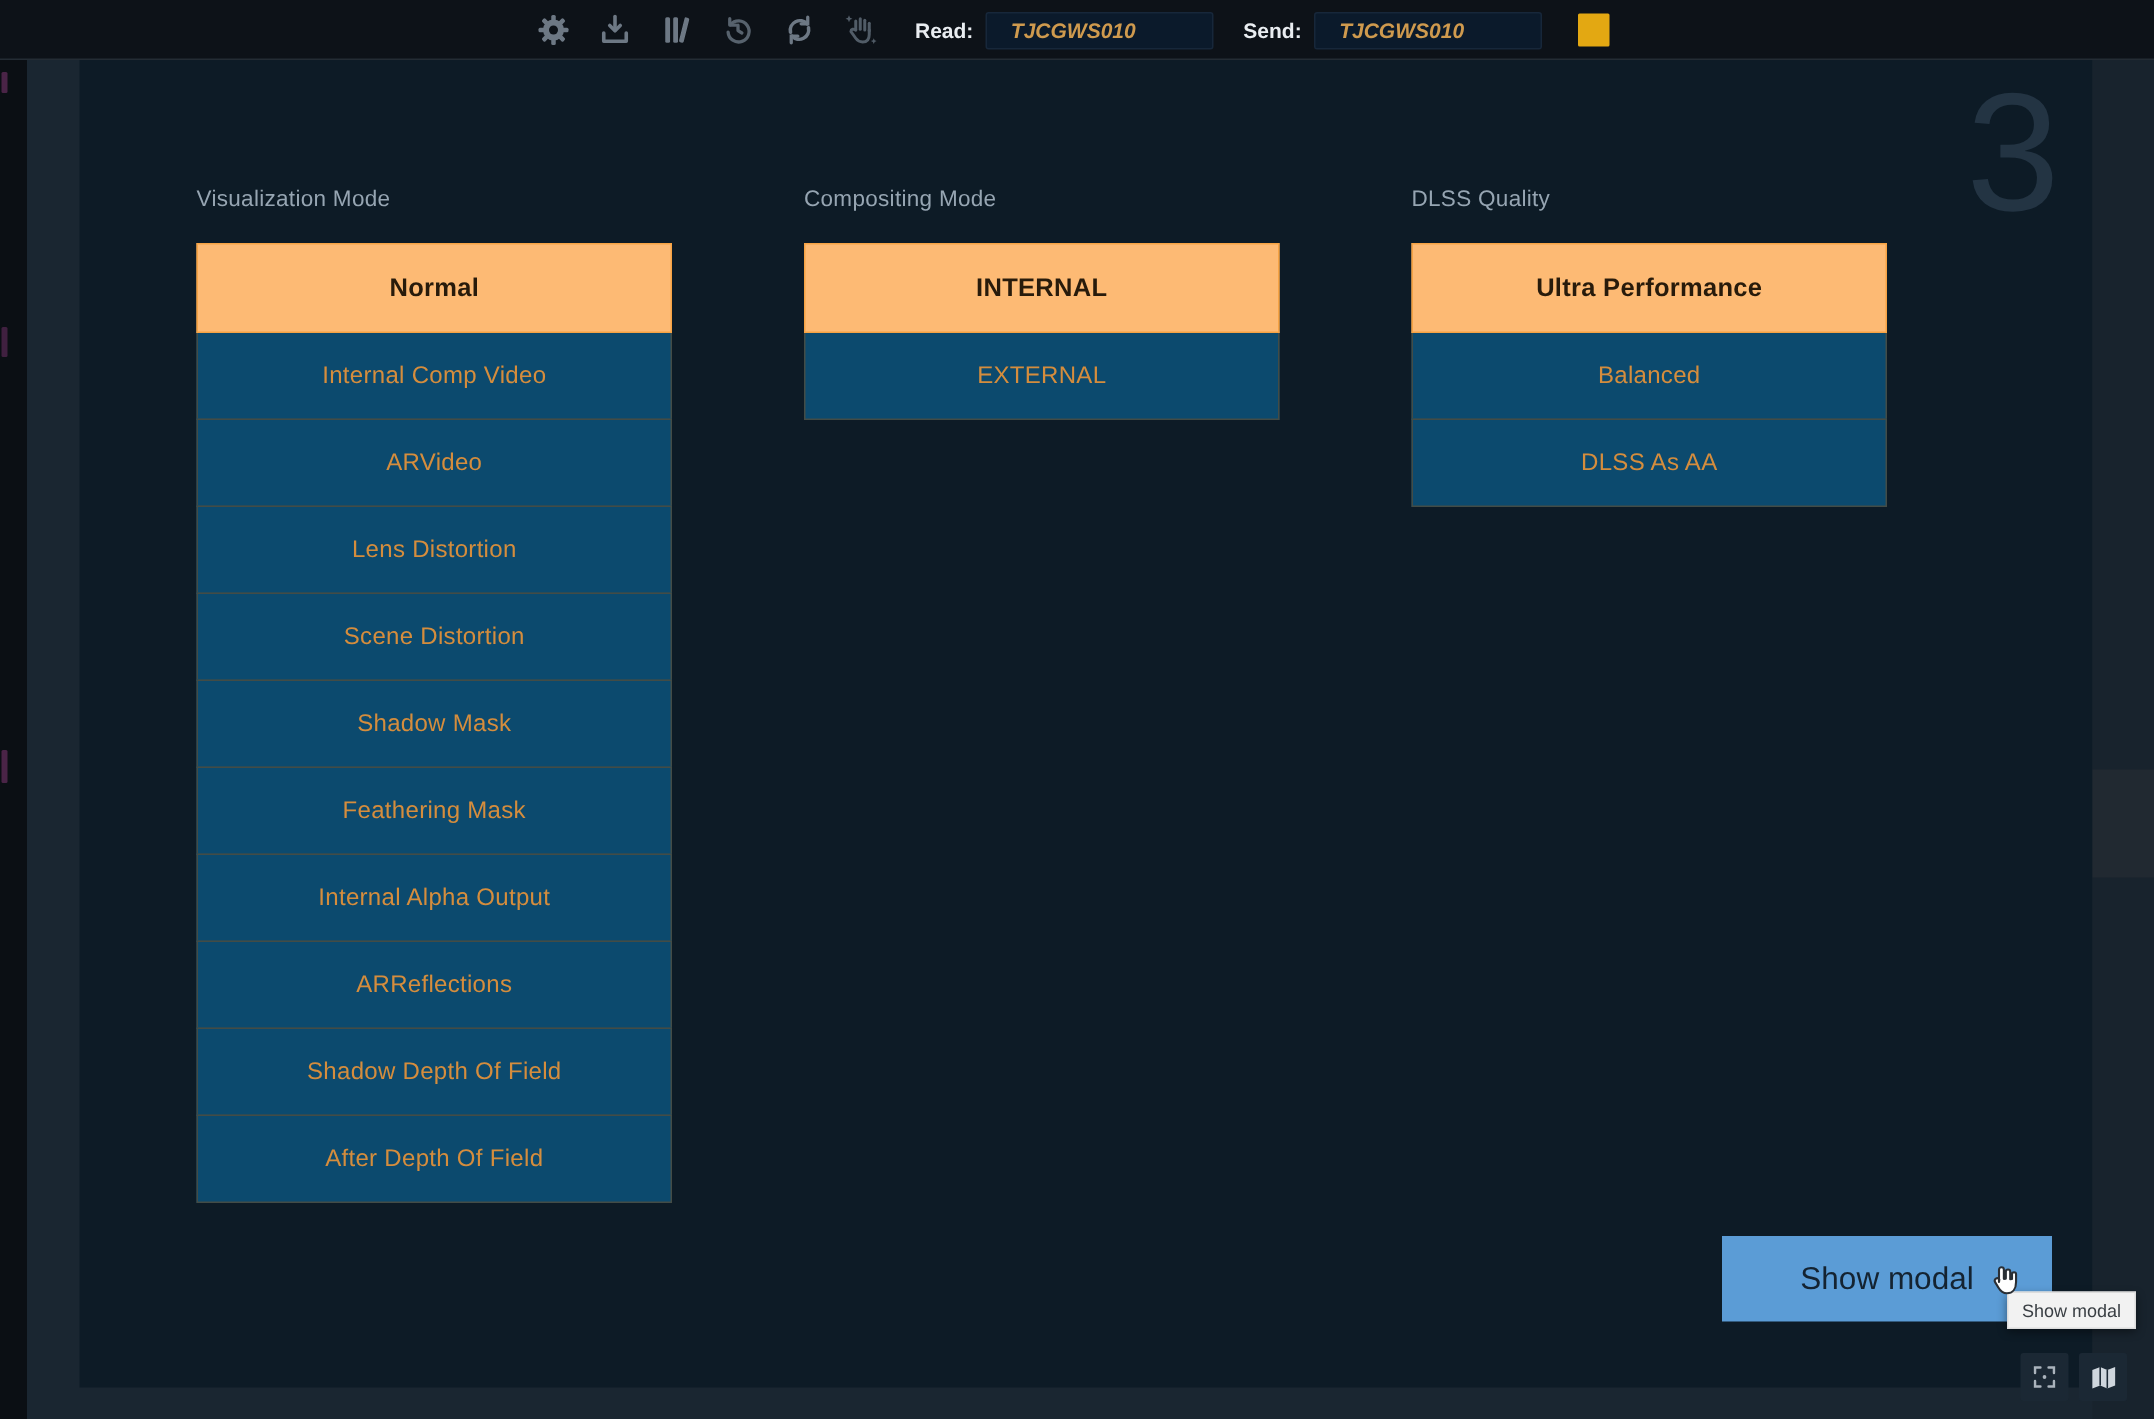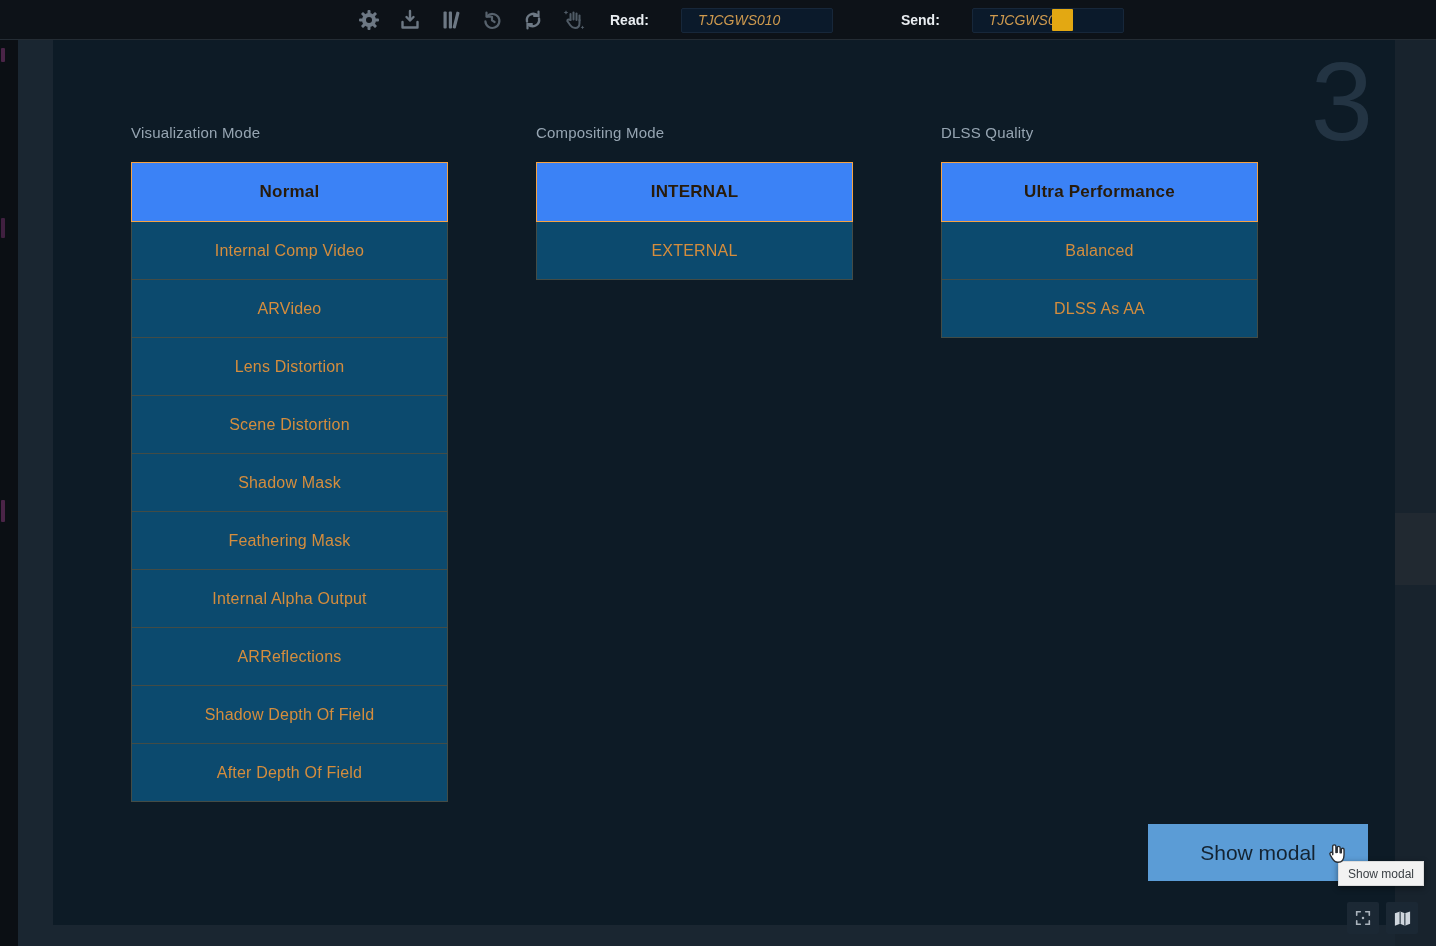--- a/index.html
+++ b/index.html
@@ -11,25 +11,25 @@
   .left-strip { position:absolute; left:0; top:0; width:18px; height:946px; background:#0b0f14; }
   .artifact { position:absolute; width:4px; border-radius:1px; opacity:.65; }
 
   
   .topbar { position:absolute; left:0; top:0; width:1436px; height:40px;
     background:#0d1218; border-bottom:1px solid #242c34; z-index:10;
     display:flex; align-items:center; }
   .tb-icons { position:absolute; left:356px; top:0; height:40px; display:flex; align-items:center; gap:15px; }
   .tb-icon { width:26px; height:26px; display:flex; align-items:center; justify-content:center; cursor:pointer; }
   .tb-icon svg { display:block; }
-  .tb-field-row { position:absolute; left:610px; top:0; height:40px; display:flex; align-items:center;gap:24px; }
+  .tb-field-row { position:absolute; left:610px; top:0; height:40px; display:flex; align-items:center; }
   .tb-label { color:#e9edf1; font-size:14px; font-weight:700; }
   .tb-input { width:152px; height:25px; margin-left:8px; background:#0b1a2b;
     border:1px solid #17273a; border-radius:2px; color:#cf9a4e; font-size:14px;
-    font-style:italic; font-weight:400; padding:0 0 0 16px; outline:none;
+    font-style:italic; font-weight:700; padding:0 0 0 16px; outline:none;
     font-family:"Liberation Sans", sans-serif; }
   .tb-gap { width:20px; }
   .status-square { position:absolute; left:1052px; top:9px; width:21px; height:22px;
     background:#e3a812; border-radius:1px; }
 
   
   .panel { position:absolute; left:53px; top:40px; width:1342px; height:885px; background:#0d1b26; }
   .watermark { position:absolute; left:1302px; top:42px; width:80px; height:140px;
     color:#233443; font-size:112px; font-weight:300; line-height:120px; text-align:center;
     user-select:none; }
@@ -41,21 +41,21 @@
   
   .opt-col { position:absolute; width:317px; }
   .opt-col.c0 { left:131px; top:124px; }
   .opt-col.c1 { left:536px; top:124px; }
   .opt-col.c2 { left:941px; top:124px; }
   .col-title { color:#96a5b2; font-size:15px; height:18px; margin-bottom:8px; letter-spacing:.2px; }
   .opt-group { display:flex; flex-direction:column; }
   .opt-btn { height:59px; margin-top:-1px; display:flex; align-items:center; justify-content:center;
     background:#0c4a6e; border:1px solid #434c46; color:#d58d3d; font-size:16px;
     letter-spacing:.2px; cursor:pointer; }
-  .opt-btn.selected { background:#3b82f6; border:1px solid #f6a344; color:#281b0b;
+  .opt-btn.selected { background:#fdba74; border:1px solid #f6a344; color:#281b0b;
     font-weight:700; font-size:17px; z-index:2; height:60px;margin-top:12px; }
 
   
   .modal-btn { position:absolute; left:1148px; top:824px; width:220px; height:57px;
     background:#5b9cd6; color:#142331; font-size:21px; display:flex; align-items:center;
     justify-content:center; cursor:pointer; }
   .tooltip { position:absolute; left:1338px; top:861px; min-width:79px; height:25px;
     background:#f2f2f2; color:#3a3f44; font-size:12px; display:flex; align-items:center;
     justify-content:center; padding:0 9px; border:1px solid #dcdcdc;
     box-shadow:0 2px 6px rgba(0,0,0,.45); z-index:30; }

